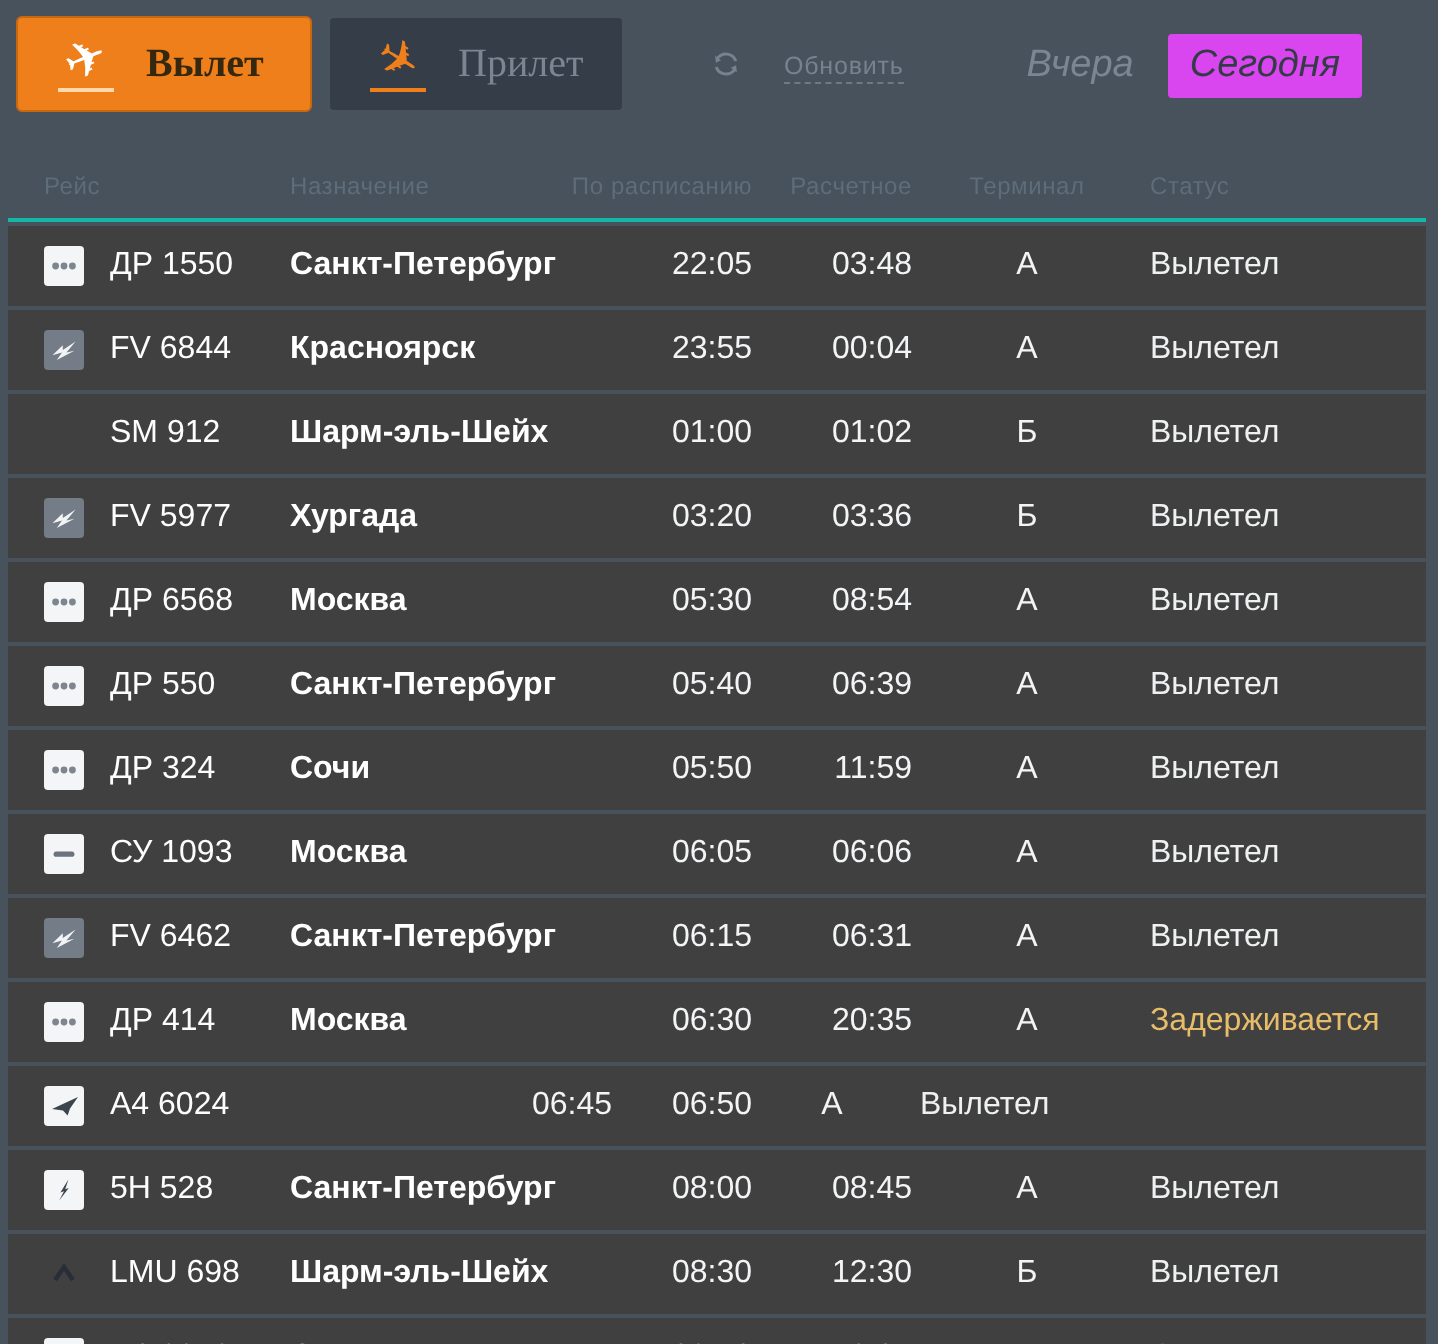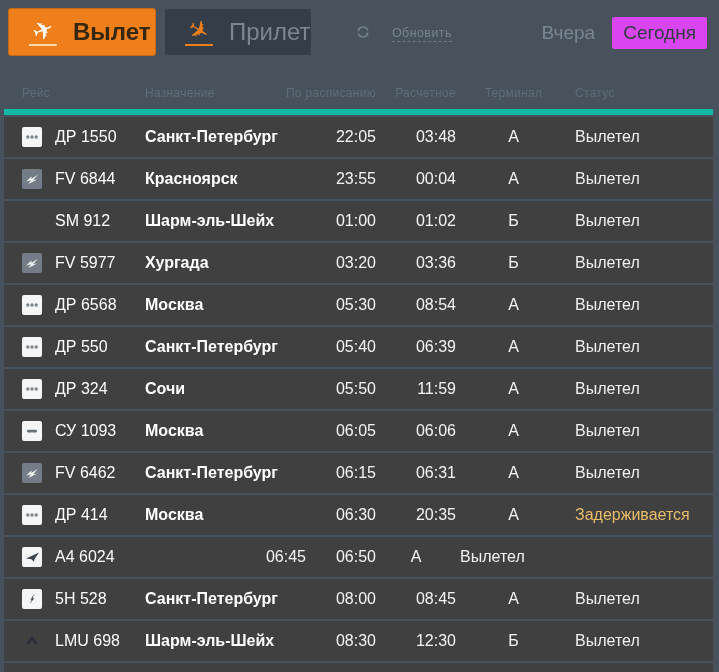--- a/index.html
+++ b/index.html
@@ -13,48 +13,48 @@
   .topbar{position:relative;height:80px;}
   .tabs{position:absolute;left:8px;top:8px;display:flex;gap:8px;}
   .tab{
     width:148px;height:48px;display:flex;align-items:center;
     border-radius:3px;box-sizing:border-box;cursor:pointer;
   }
   .tab.active{background:#ef7f1a;border:1px solid #c8690f;}
   .tab.active .tab-label{color:#35280e;font-weight:700;}
   .tab.inactive{background:#353e48;border:1px solid #49535e;}
   .tab.inactive .tab-label{color:#7c8591;font-weight:400;}
-  .tab-label{font-size:24px;}
+  .tab-label{font-size:20px;font-family:Liberation Serif, serif;}
   .tab-icon{width:40px;margin-left:14px;margin-right:10px;text-align:center;position:relative;}
   .plane-glyph{display:block;font-size:25px;line-height:24px;}
   .tab.active .plane-glyph{color:#ffffff;transform:rotate(-22deg);}
   .tab.inactive .plane-glyph{color:#ef7f1a;transform:rotate(32deg);}
   .plane-underline{display:block;height:2px;width:28px;margin:2px auto 0;}
   .tab.active .plane-underline{background:#ffd9ac;}
   .tab.inactive .plane-underline{background:#ef7f1a;}
 
   .refresh{
     position:absolute;left:356px;top:25px;display:flex;align-items:center;gap:22px;
     color:#76828e;font-size:12.5px;cursor:pointer;letter-spacing:.4px;
   }
   .refresh-label{border-bottom:1px dashed #6d7985;padding-bottom:1px;}
 
-  .days{position:absolute;right:12px;top:17px;display:flex;align-items:center;gap:6px;font-size:19px;}
+  .days{position:absolute;right:38px;top:17px;display:flex;align-items:center;gap:6px;font-size:19px;font-style:italic;}
   .day{color:#7b8693;padding:5px 11px;cursor:pointer;border-radius:2px;}
   .day.selected{background:#d946ef;color:#333b45;}
 
   
   .grid-cols{
     display:grid;
     grid-template-columns:33px 90px 161px 70px 80px 115px 1fr;
     align-items:center;
   }
   .thead{
     margin:0 6px 0 4px;padding:6px 0 9px 18px;
-    border-bottom:6px solid #14b8a6;
+    border-bottom:2px solid #14b8a6;
     color:#5f6c79;font-size:12px;letter-spacing:.3px;
   }
   .thead .h-flight{grid-column:1 / 3;}
   .h-sched,.h-est{justify-self:end;white-space:nowrap;}
   .h-term{justify-self:center;}
   .h-status{padding-left:4px;}
 
   .tbody{margin-top:2px;}
   .row{
     height:40px;background:#404040;

